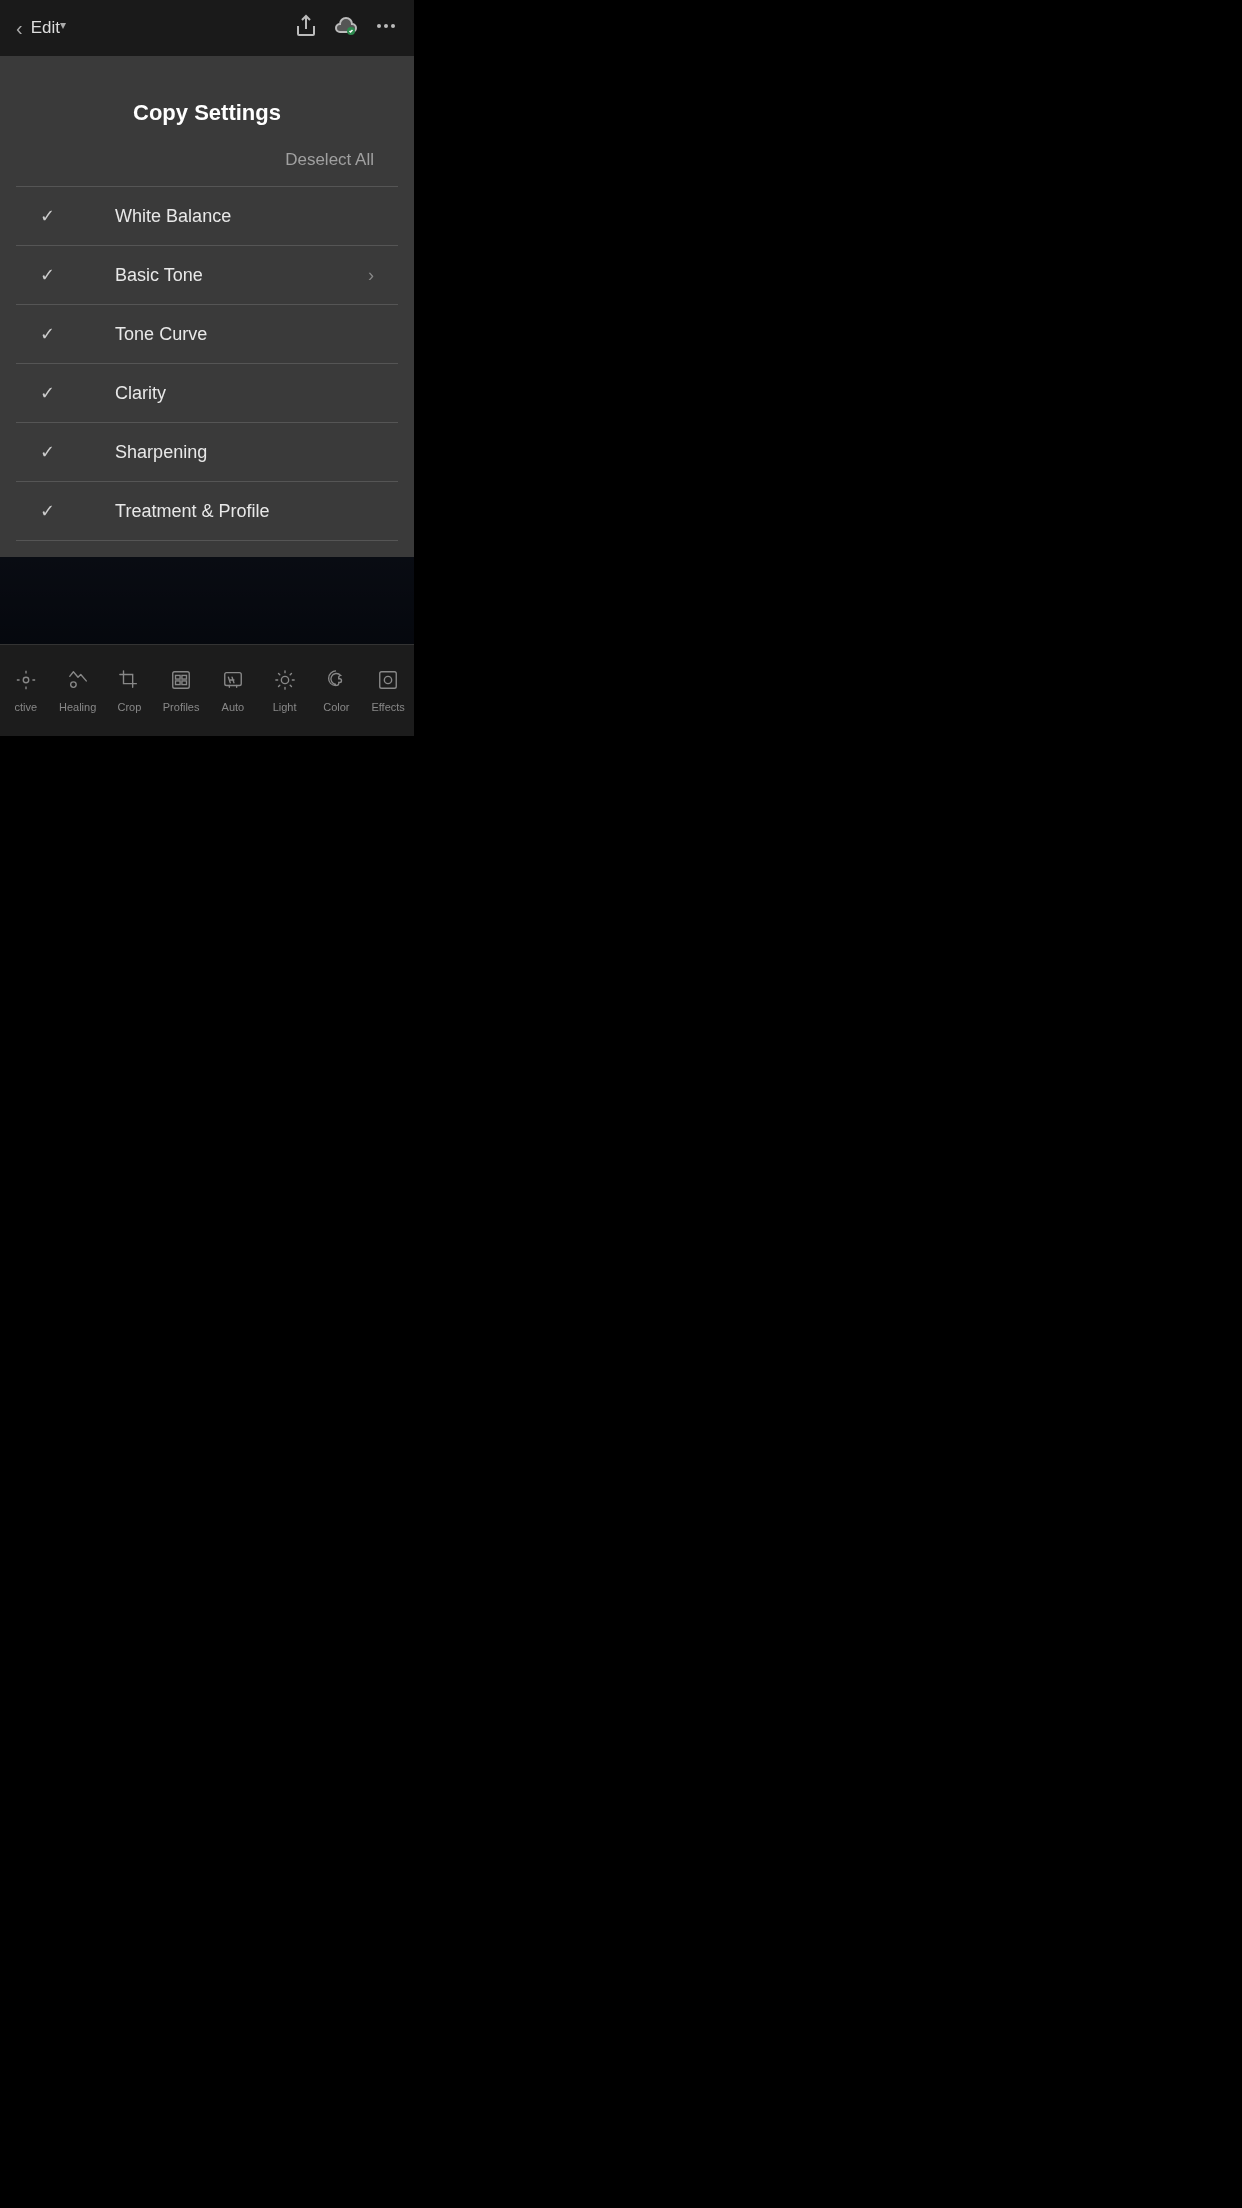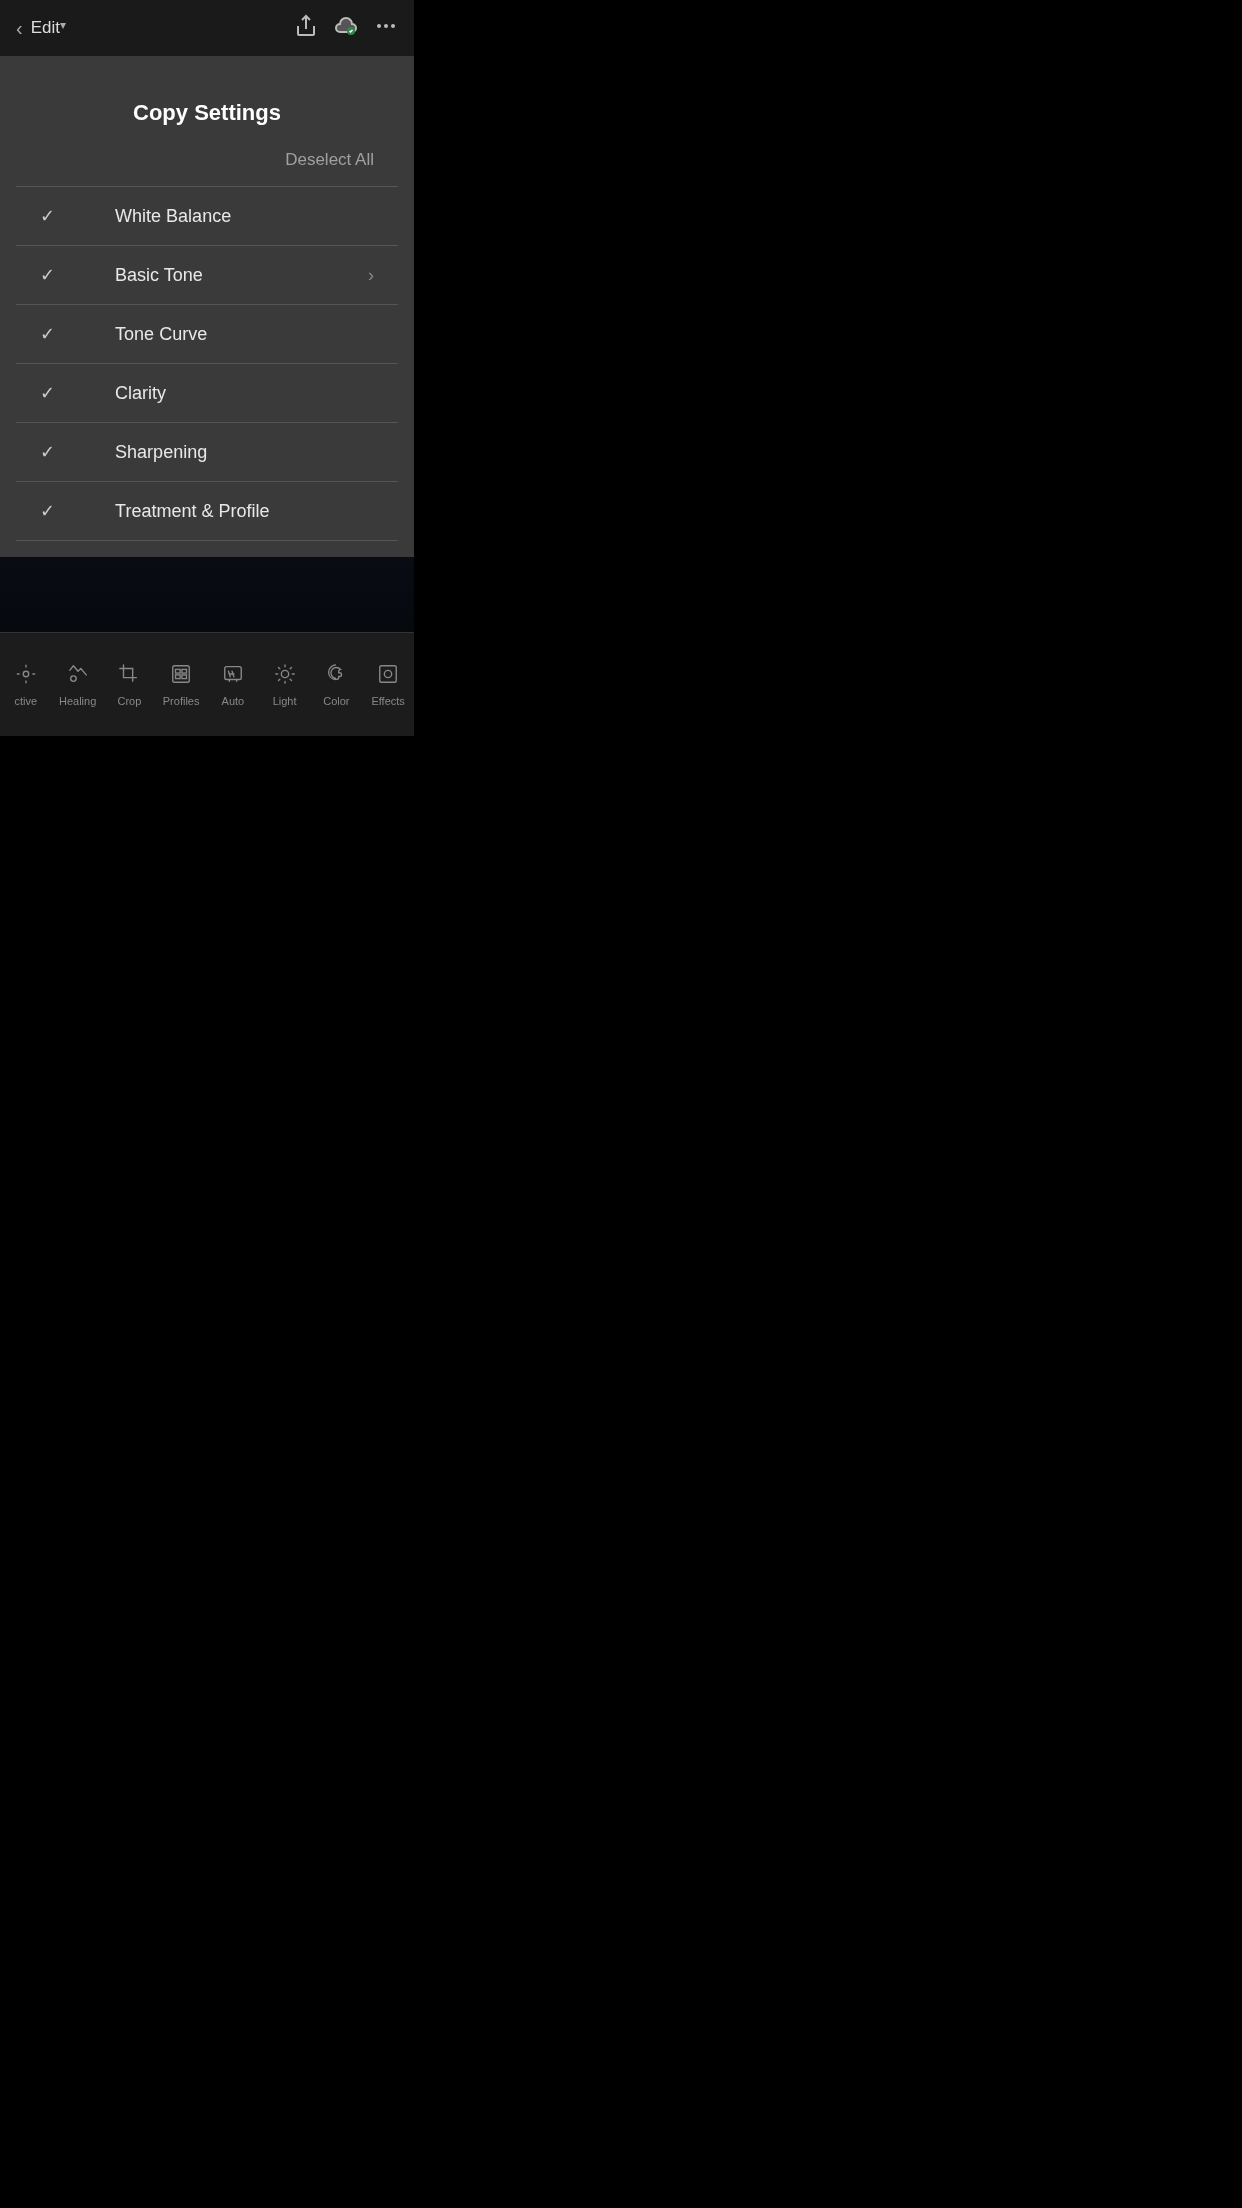--- a/index.html
+++ b/index.html
@@ -203,21 +203,21 @@
       border-radius: 50%;
       pointer-events: none;
     }
 
     
     .bottom-nav {
       position: absolute;
       bottom: 0;
       left: 0;
       right: 0;
-      height: 104px;
+      height: 92px;
       background: #1c1c1c;
       display: flex;
       align-items: center;
       justify-content: space-around;
       border-top: 1px solid #333;
     }
 
     .nav-item {
       display: flex;
       flex-direction: column;

